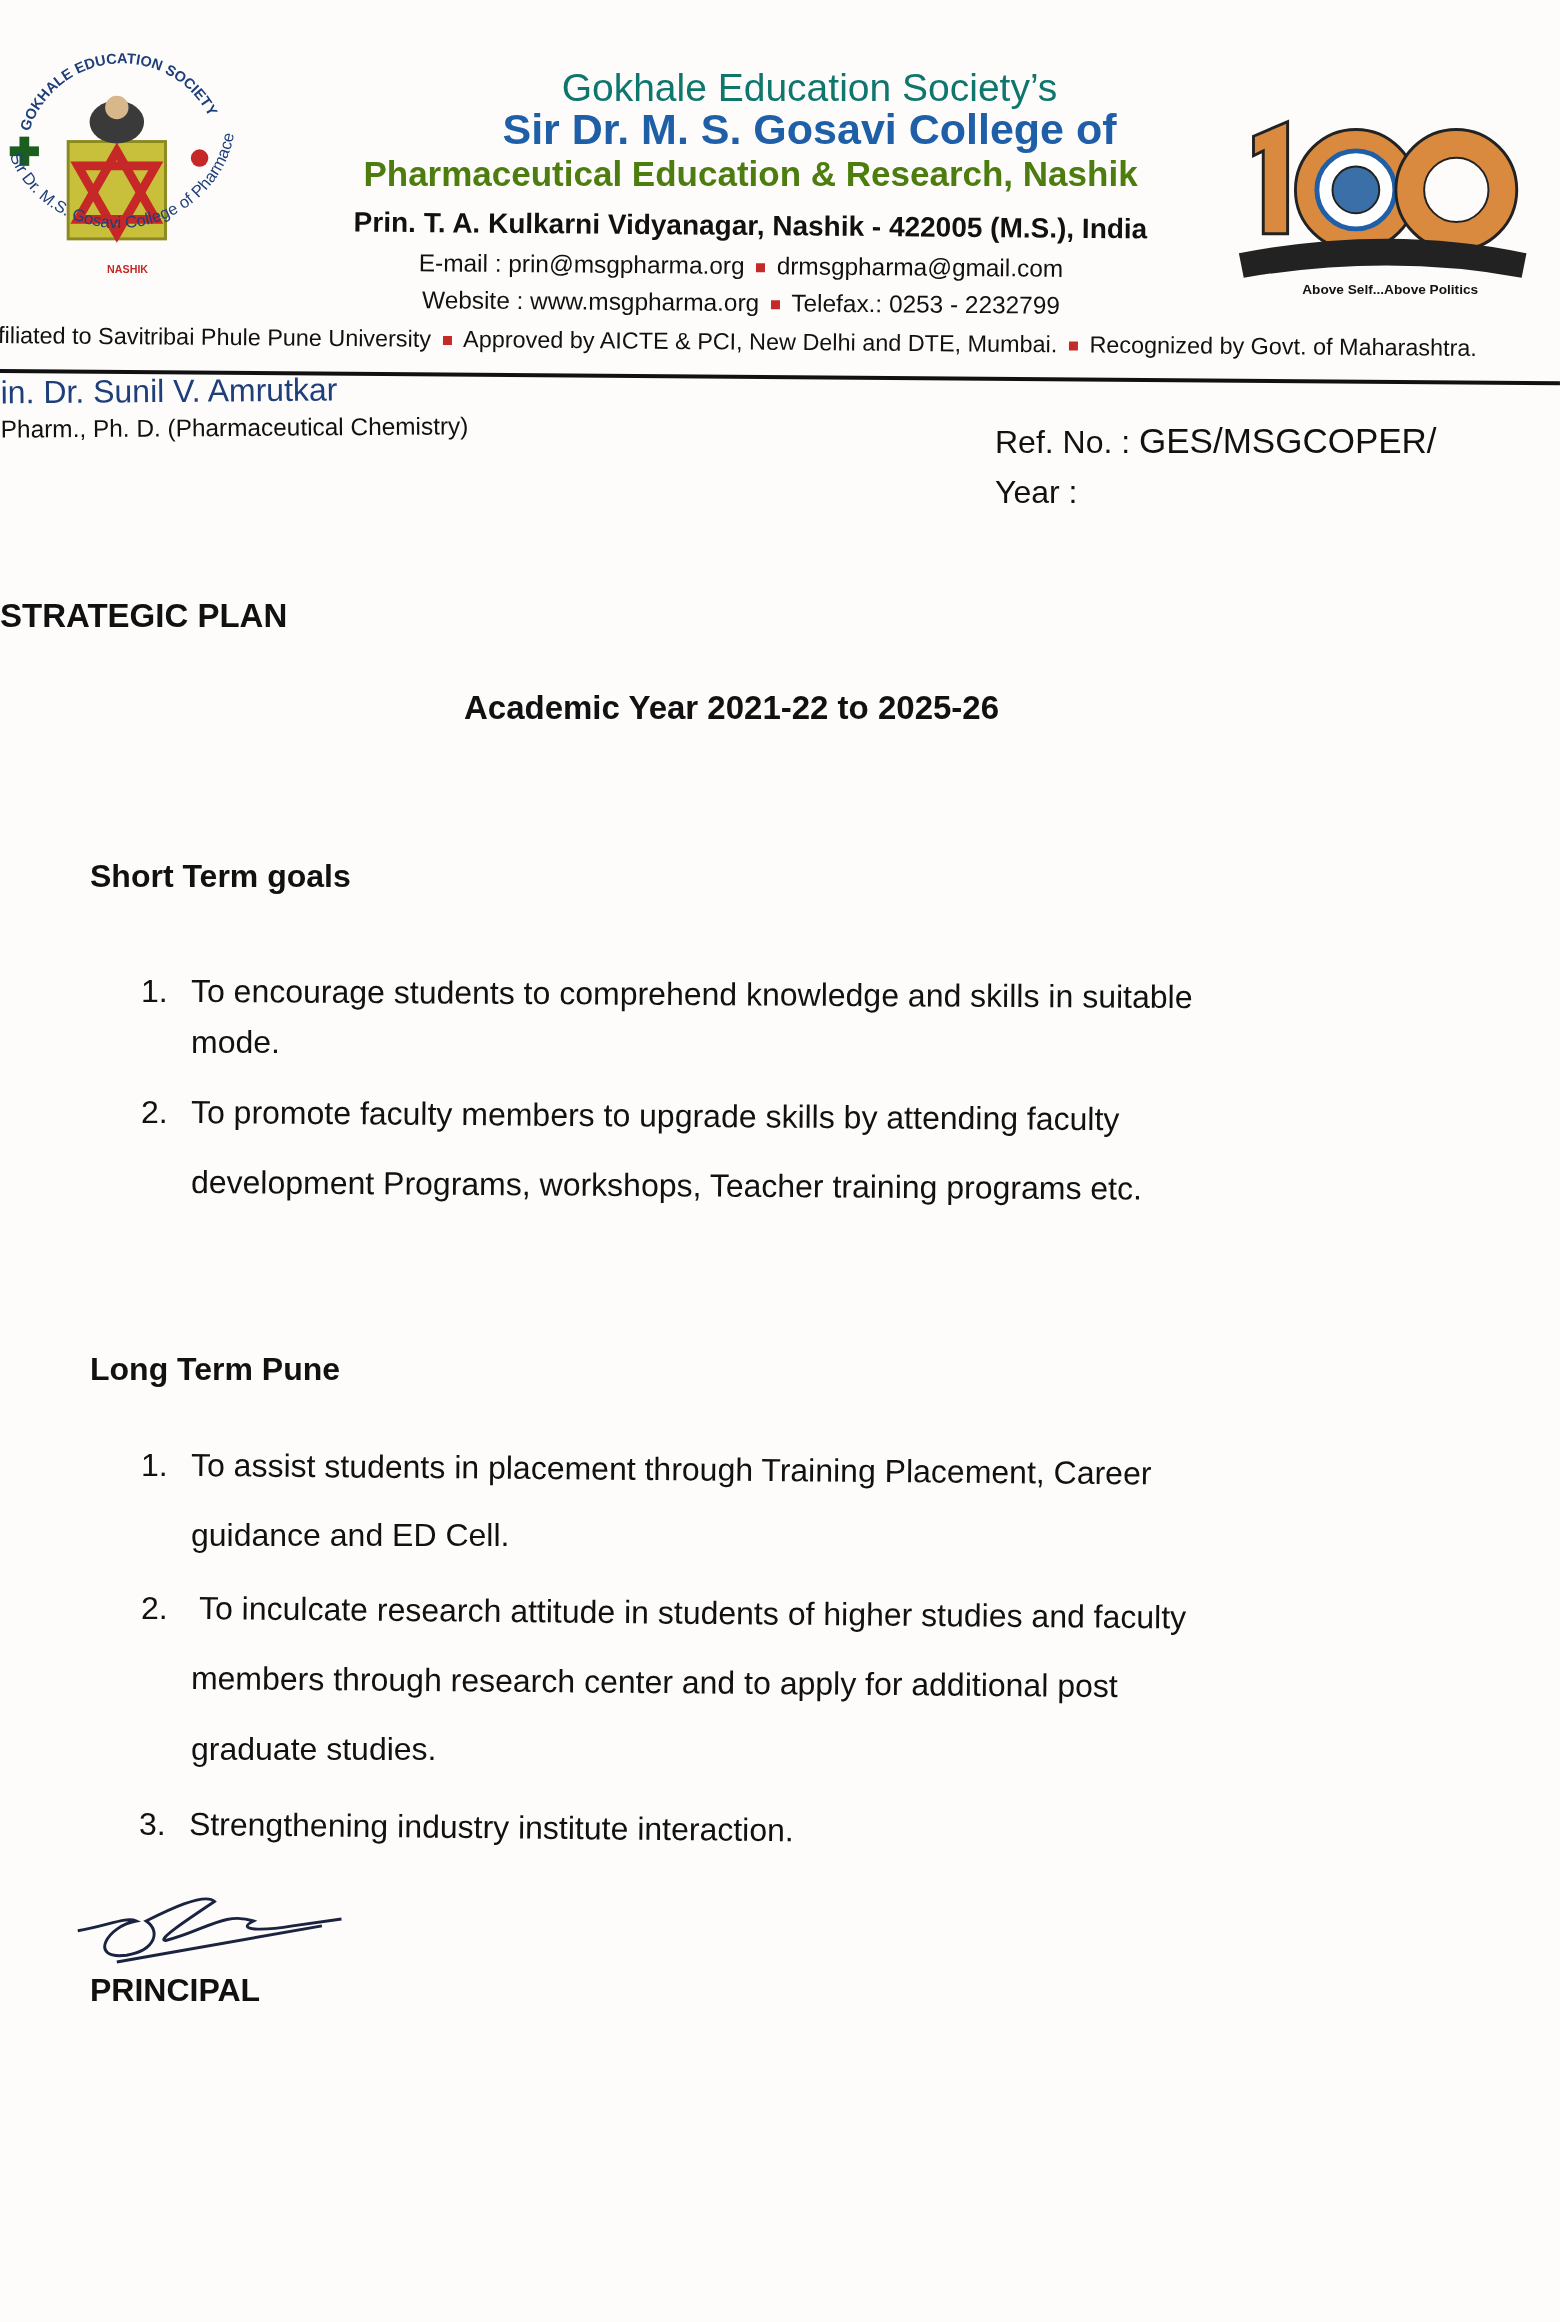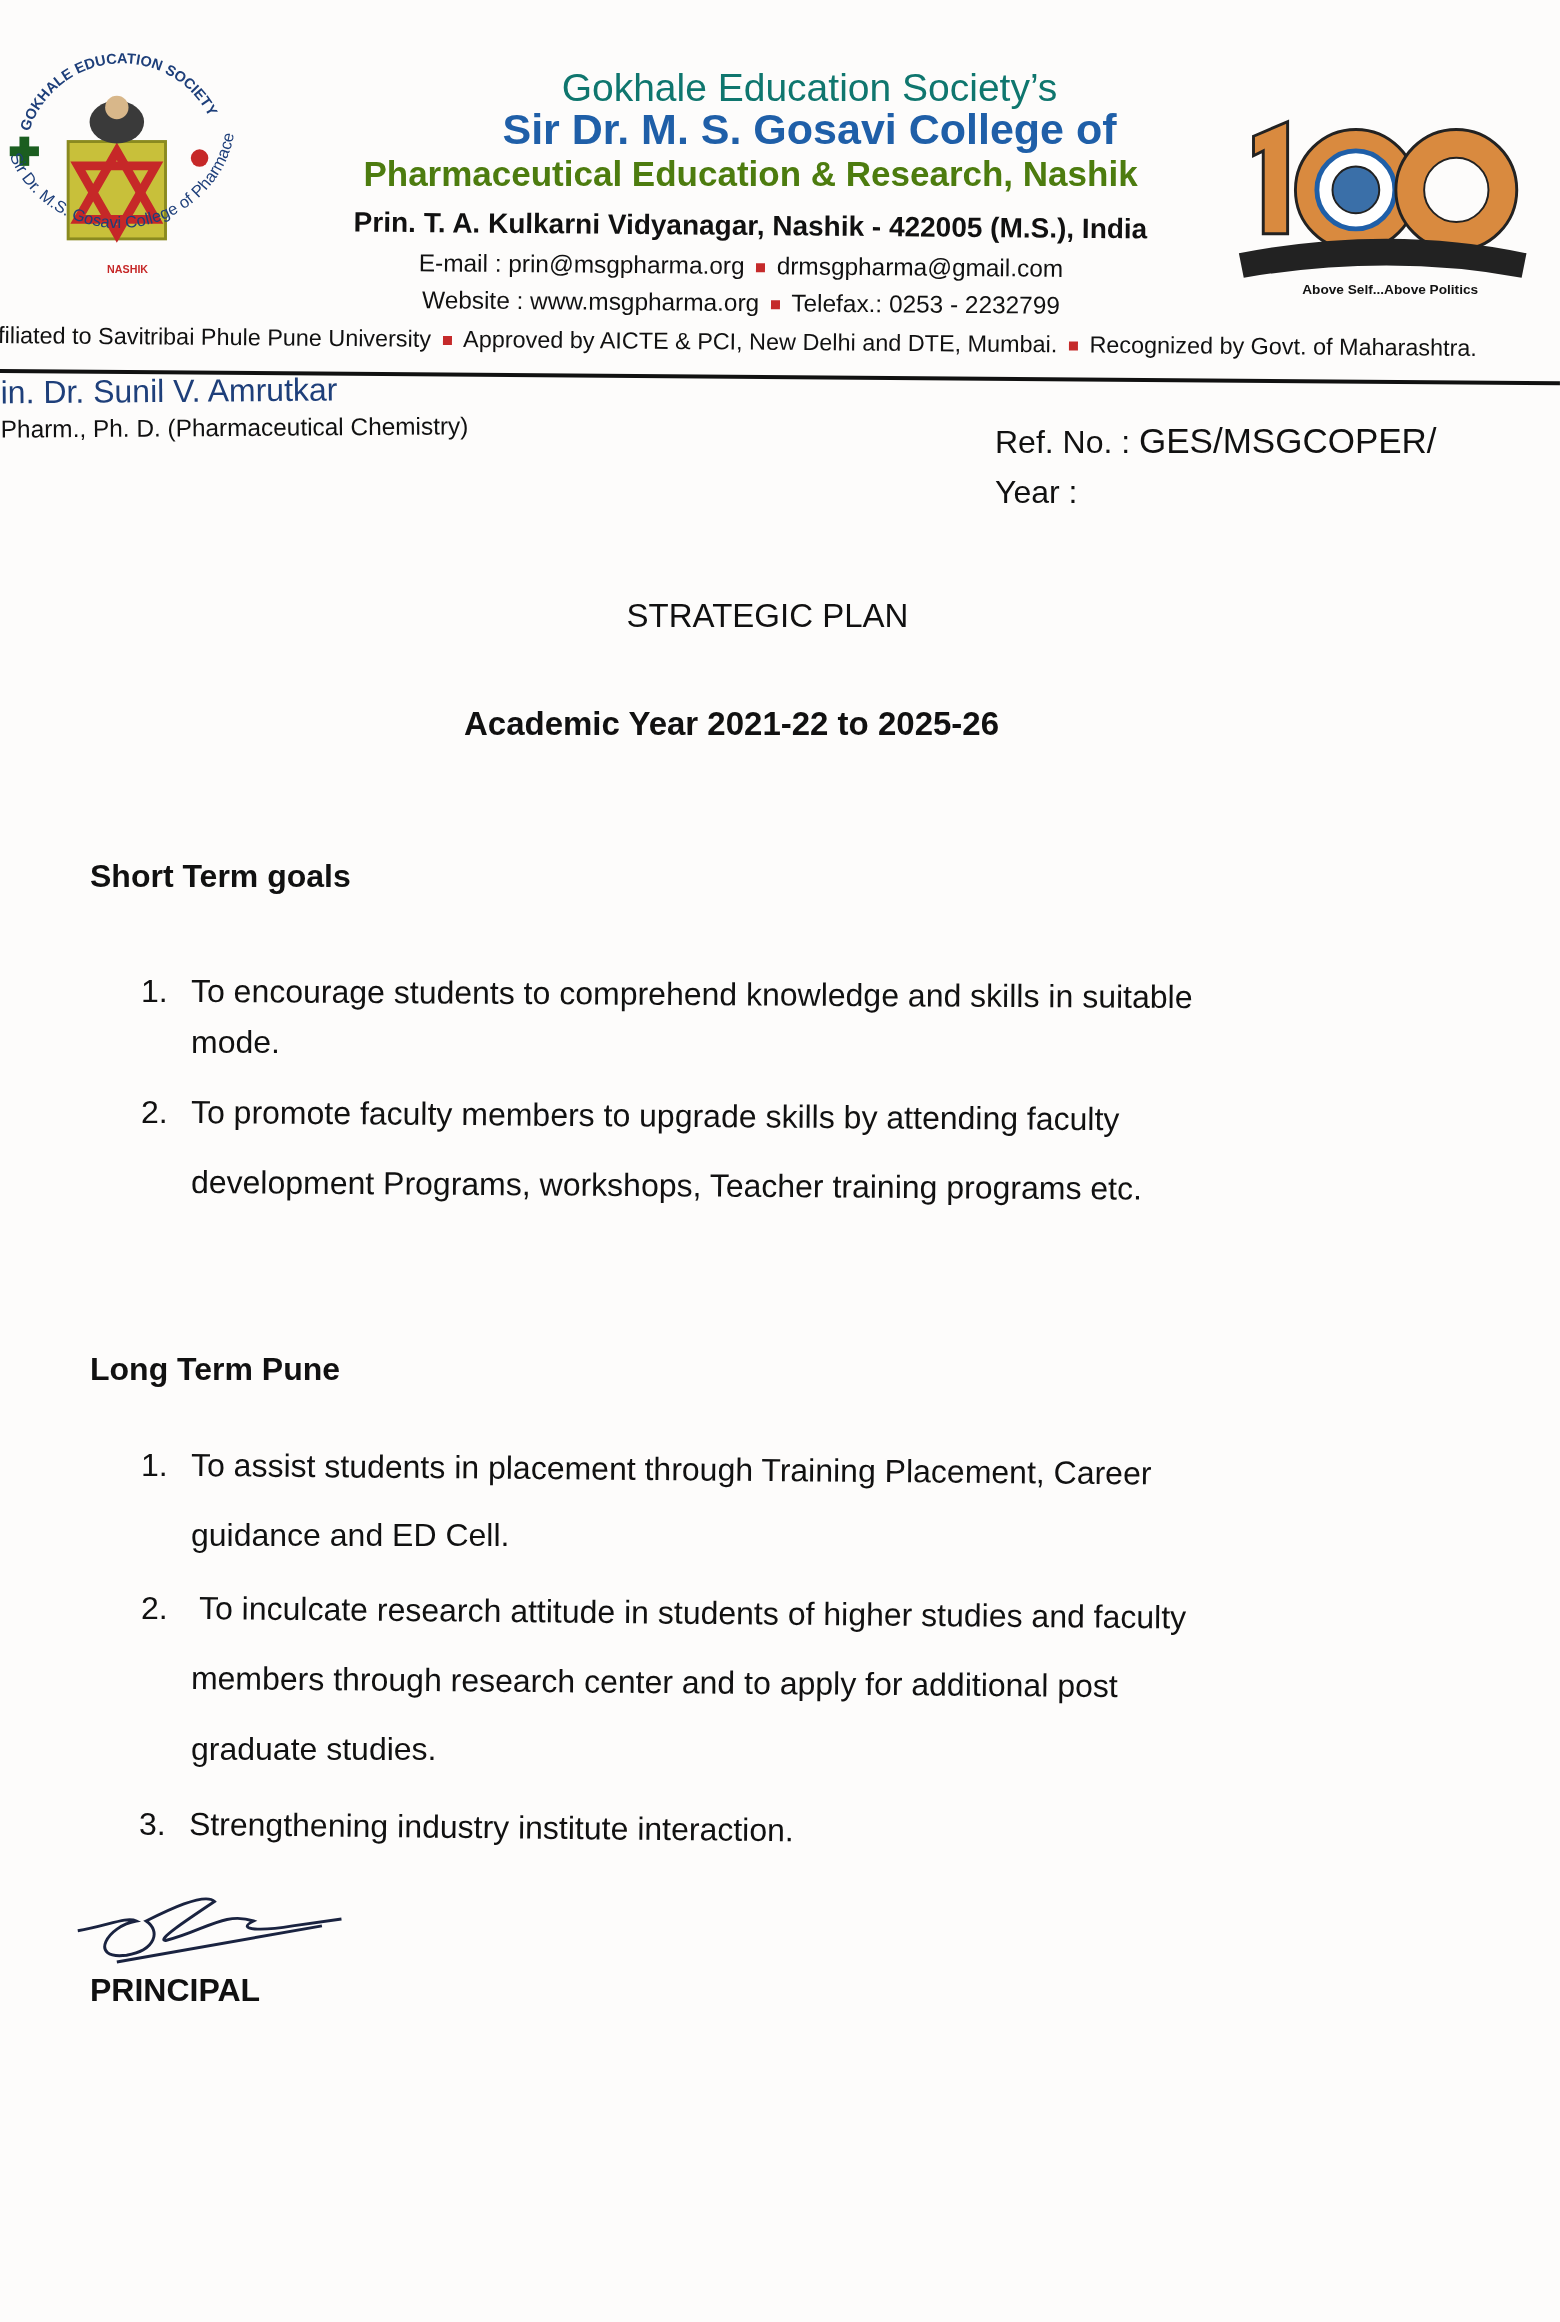--- a/index.html
+++ b/index.html
@@ -15,22 +15,22 @@
   .email { top:252px; }
   .website { top:289px; }
   .sep { display:inline-block; width:8.8px; height:8.8px; background:#c52a2a; margin:0 11.7px; vertical-align:middle; }
   .affil { top:322px; left:-7.8px; font-size:23.4px; color:#111; transform:rotate(0.5deg); transform-origin:left center; }
   .rule { position:absolute; left:0; top:369px; width:1560px; height:3.9px; background:#111; transform:rotate(0.45deg); transform-origin:left center; }
   .prin { top:373px; left:-9.8px; font-size:32px; color:#1e3f7a; transform:rotate(-0.5deg); }
   .quals { top:414px; left:-5.9px; font-size:24.4px; color:#111; transform:rotate(-0.4deg); }
   .ref { top:421px; left:995px; font-size:32px; }
   .ref .refval { font-size:35px; }
   .date { top:474px; left:995px; font-size:32px; }
-  .title { top:597px; left:0; width:1463px; text-align:center; font-size:33px; font-weight:normal;padding-left:36px; }
-  .subtitle { top:689px; left:0; width:1463px; text-align:center; font-size:33px; font-weight:bold;margin-top:16px; }
+  .title { top:597px; left:0; width:1463px; text-align:left; font-size:33px; font-weight:bold; }
+  .subtitle { top:689px; left:0; width:1463px; text-align:center; font-size:33px; font-weight:bold; }
   .heading { font-size:32px; font-weight:bold; left:90px; }
   .item-text { font-size:32px; }
   .num { font-size:32px; }
   .principal { top:1972px; left:90px; font-size:32px; font-weight:bold; }
   .logo-left { position:absolute; left:0; top:39px; width:258px; height:244px; }
   .logo-right { position:absolute; left:1234px; top:107px; width:312px; height:195px;text-decoration:underline; }
   .sig { position:absolute; left:68px; top:1872px; width:293px; height:98px; }
 </style>
 </head>
 <body>

